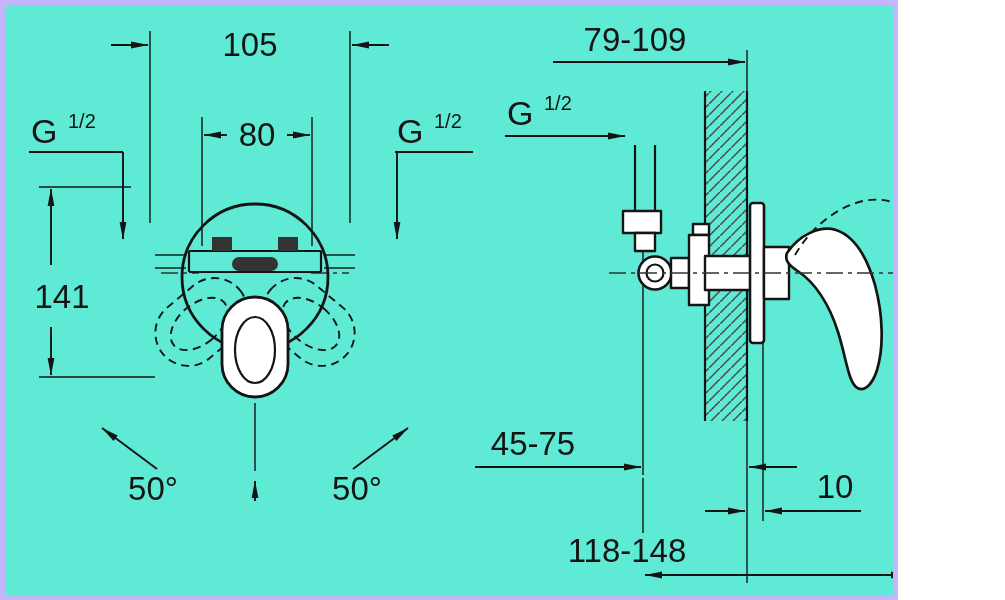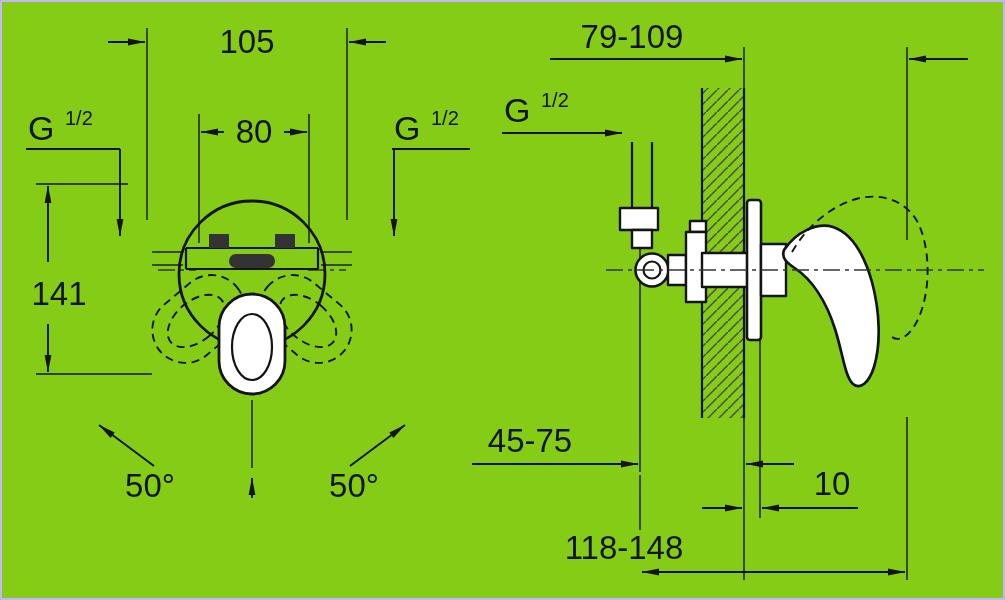--- a/index.html
+++ b/index.html
@@ -1,16 +1,16 @@
 <!DOCTYPE html>
 <html><head>
 <meta charset="utf-8">
 <style>
   html,body{margin:0;padding:0;background:#fff;}
-  #stage{position:relative;width:1005px;height:600px;background:#84cc16;border:2px solid #c4b5fd;box-sizing:border-box;overflow:hidden;}
+  #stage{position:relative;width:898px;height:600px;background:#5eead4;border:5px solid #c4b5fd;box-sizing:border-box;overflow:hidden;}
   svg{display:block;}
   svg text{font-family:"Liberation Sans","DejaVu Sans",sans-serif;fill:#141414;}
   .t{font-size:33px;text-anchor:middle;}
   .tg{font-size:34px;}
   .tf{font-size:20px;}
   .o{stroke:#141414;stroke-width:2.8;fill:none;stroke-linejoin:round;stroke-linecap:round;}
   .o2{stroke:#141414;stroke-width:2.2;fill:none;stroke-linejoin:round;}
   .w{fill:#ffffff;stroke:#141414;stroke-width:2.4;stroke-linejoin:round;}
   .d{stroke:#141414;stroke-width:1.9;fill:none;}
   .x{stroke:#141414;stroke-width:1.4;fill:none;}

